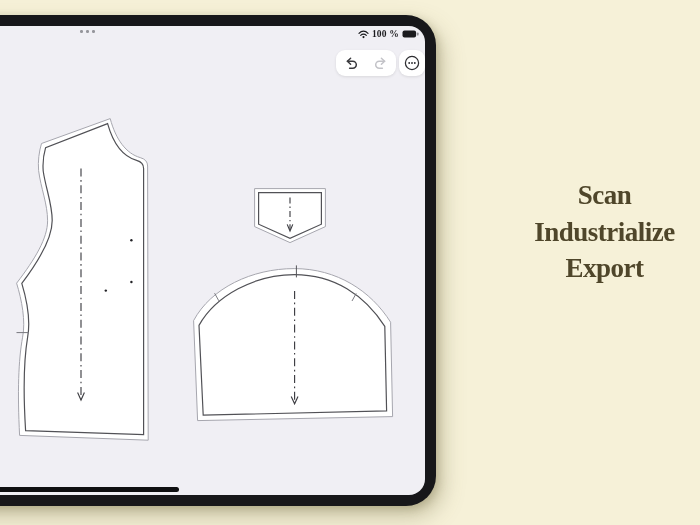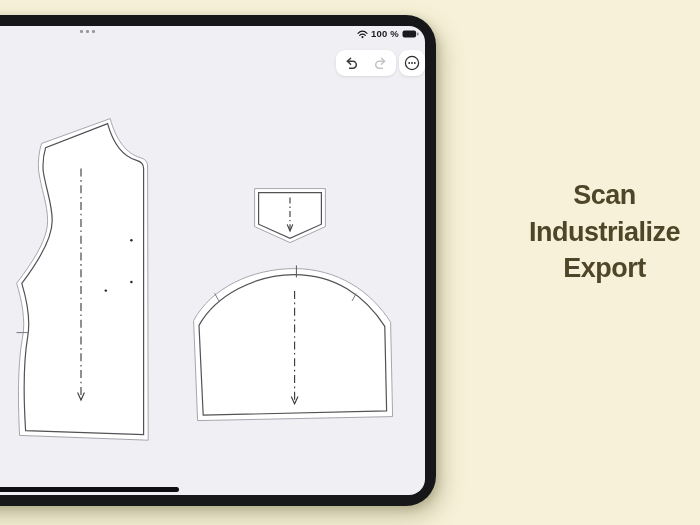--- a/index.html
+++ b/index.html
@@ -1,17 +1,17 @@
 <!DOCTYPE html>
 <html><head>
 <meta charset="utf-8">
 <style>
   html,body{margin:0;padding:0;}
   body{width:700px;height:525px;overflow:hidden;font-family:"Liberation Sans",sans-serif;}
-  .stage{position:absolute;inset:0;width:700px;height:525px;background:#f6f1d8;overflow:hidden;}
+  .stage{position:absolute;inset:0;width:700px;height:525px;background:#f6f1d8;overflow:hidden;font-family:Liberation Serif, serif;}
 
   
   .device{position:absolute;left:-260px;top:15px;width:696px;height:491px;
     background:#17171a;border-radius:30px;
     box-shadow:6px 10px 22px rgba(110,102,60,.35),2px 3px 8px rgba(110,102,60,.28);}
   .screen{position:absolute;inset:11px;background:#f0eff4;border-radius:16px;overflow:hidden;}
 
   
   .mt-dots{position:absolute;left:329px;top:4px;display:flex;gap:3.5px;}
   .mt-dots i{width:2.6px;height:2.6px;border-radius:50%;background:#96969c;display:block;}

